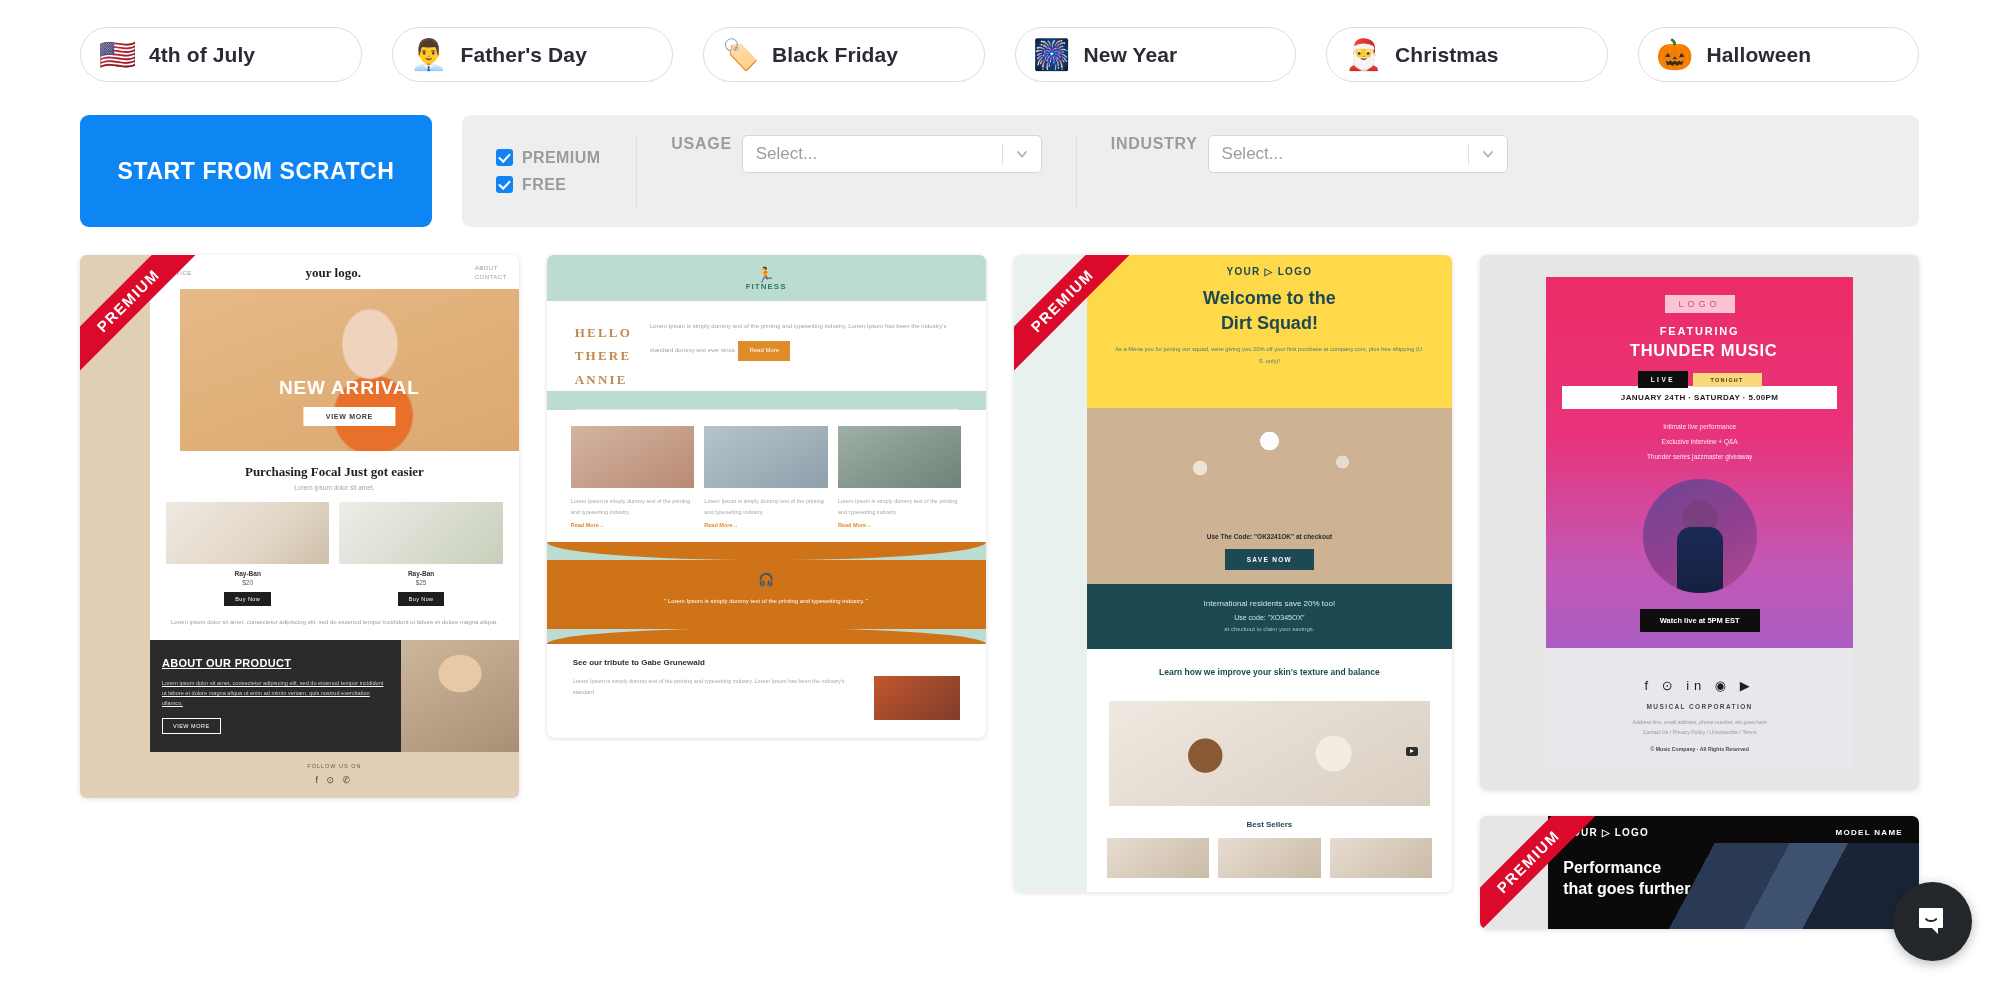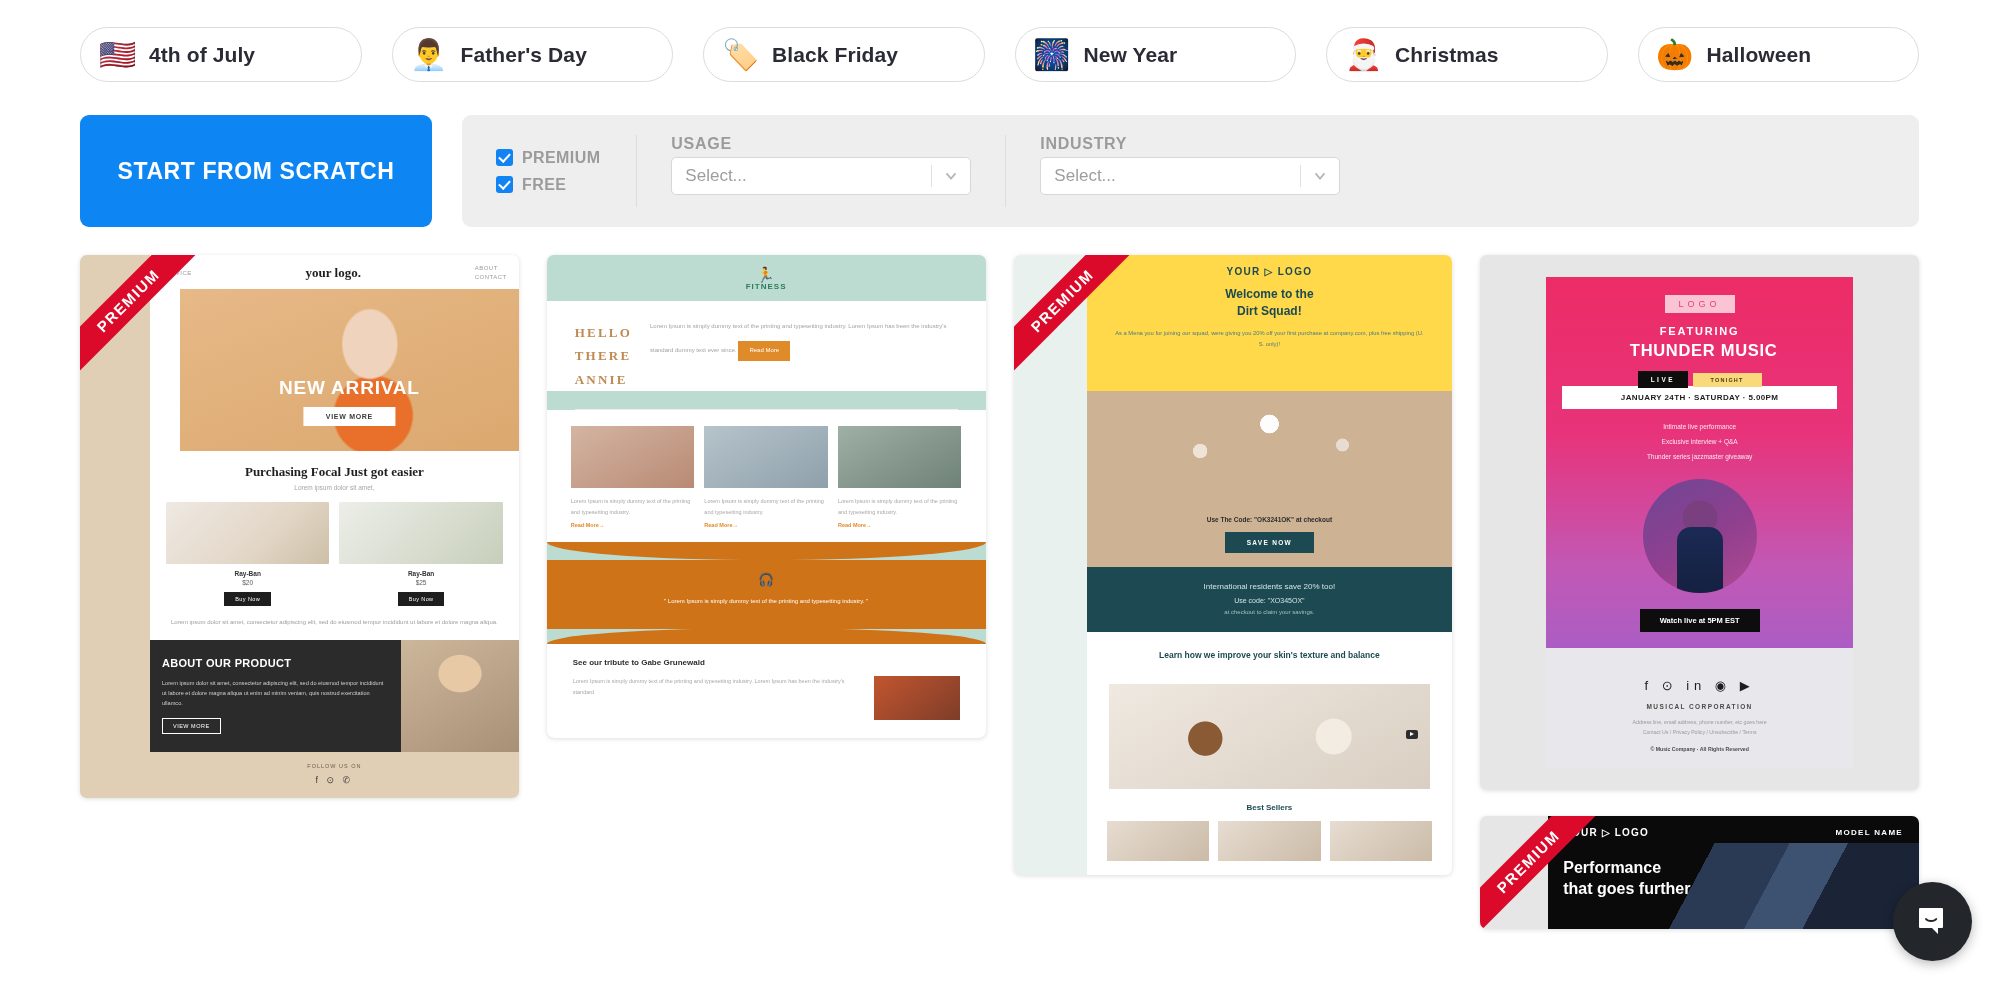--- a/index.html
+++ b/index.html
@@ -107,22 +107,22 @@
   }
   .check-label {
     font-size: 16px;
     font-weight: 700;
     color: #9b9b9b;
     letter-spacing: .4px;
   }
   .select-group {
     padding: 0 34px;
     display: flex;
-    flex-direction: column;
-    gap: 4px;
+    flex-direction: row;
+    gap: 10px;
     height: 72px;
   }
   .select-group.bordered { border-right: 1px solid #dddddd; }
   .sel-label {
     font-size: 16px;
     font-weight: 700;
     color: #9b9b9b;
     letter-spacing: .7px;
   }
   .sel-box {
@@ -225,21 +225,21 @@
   .c1-name { font-size:6.5px; font-weight:700; color:#333; margin-top:6px; }
   .c1-price { font-size:6.5px; color:#5b5b5b; margin-top:2px; }
   .c1-buy {
     display:inline-block; margin-top:6px; background:#1e1e1e; color:#fff;
     font-size:5.5px; padding:4px 11px; letter-spacing:.4px;
   }
   .c1-lorem { font-size:6px; color:#9d9d9d; line-height:1.75; margin-top:11px; padding:0 4px 12px; }
   .c1-about {
     display:flex; background:#2b2b2b; color:#fff; height:112px; align-items:stretch;
   }
-  .c1-about .txt { flex:1; padding:16px 12px; }
+  .c1-about .txt { flex:1; padding:16px 12px;text-decoration:underline; }
   .c1-about h3 { font-size:11px; font-weight:800; letter-spacing:.3px; line-height:1.3; }
   .c1-about p { font-size:5.6px; color:#cfcfcf; line-height:1.8; margin-top:8px; }
   .c1-about .vm2 {
     display:inline-block; margin-top:10px; border:1px solid #fff;
     font-size:5.5px; padding:4px 10px; letter-spacing:.5px;
   }
   .c1-about .ph {
     flex:0 0 118px;
     background:
       radial-gradient(ellipse 30px 26px at 50% 30%, #e8c9a6 0 70%, transparent 74%),
@@ -297,21 +297,21 @@
   .c2-last .row { display:flex; gap:12px; margin-top:9px; }
   .c2-last p { flex:1; font-size:5.5px; color:#a8a8a8; line-height:1.95; }
   .c2-last .thumb { flex:0 0 86px; height:44px; background:linear-gradient(140deg,#c2552f,#7e3d29); }
 
   
   .c3 { background:#e9f1ef; padding-left:73px; }
   .c3-in { background:#fff; }
   .c3-y { background:#ffd94a; padding:11px 0 0; text-align:center; }
   .c3-logo { font-size:10px; font-weight:800; color:#1d4a52; letter-spacing:1.3px; }
   .c3-h {
-    font-size:12px; font-weight:800; color:#1d4a52; line-height:1.4; margin-top:9px;
+    font-size:18px; font-weight:800; color:#1d4a52; line-height:1.4; margin-top:9px;
   }
   .c3-p { font-size:5.8px; color:#4f7a7e; line-height:1.95; margin-top:8px; padding:0 28px; }
   .c3-photo {
     height:150px; margin-top:8px;
     background:
       radial-gradient(circle 13px at 50% 44%, #fdfdfd 0 70%, transparent 74%),
       radial-gradient(circle 10px at 31% 62%, #eee3d6 0 70%, transparent 74%),
       radial-gradient(circle 9px at 70% 58%, #e8dcd2 0 70%, transparent 74%),
       linear-gradient(#ffd94a 0 22%, #cdb293 22% 100%);
   }

